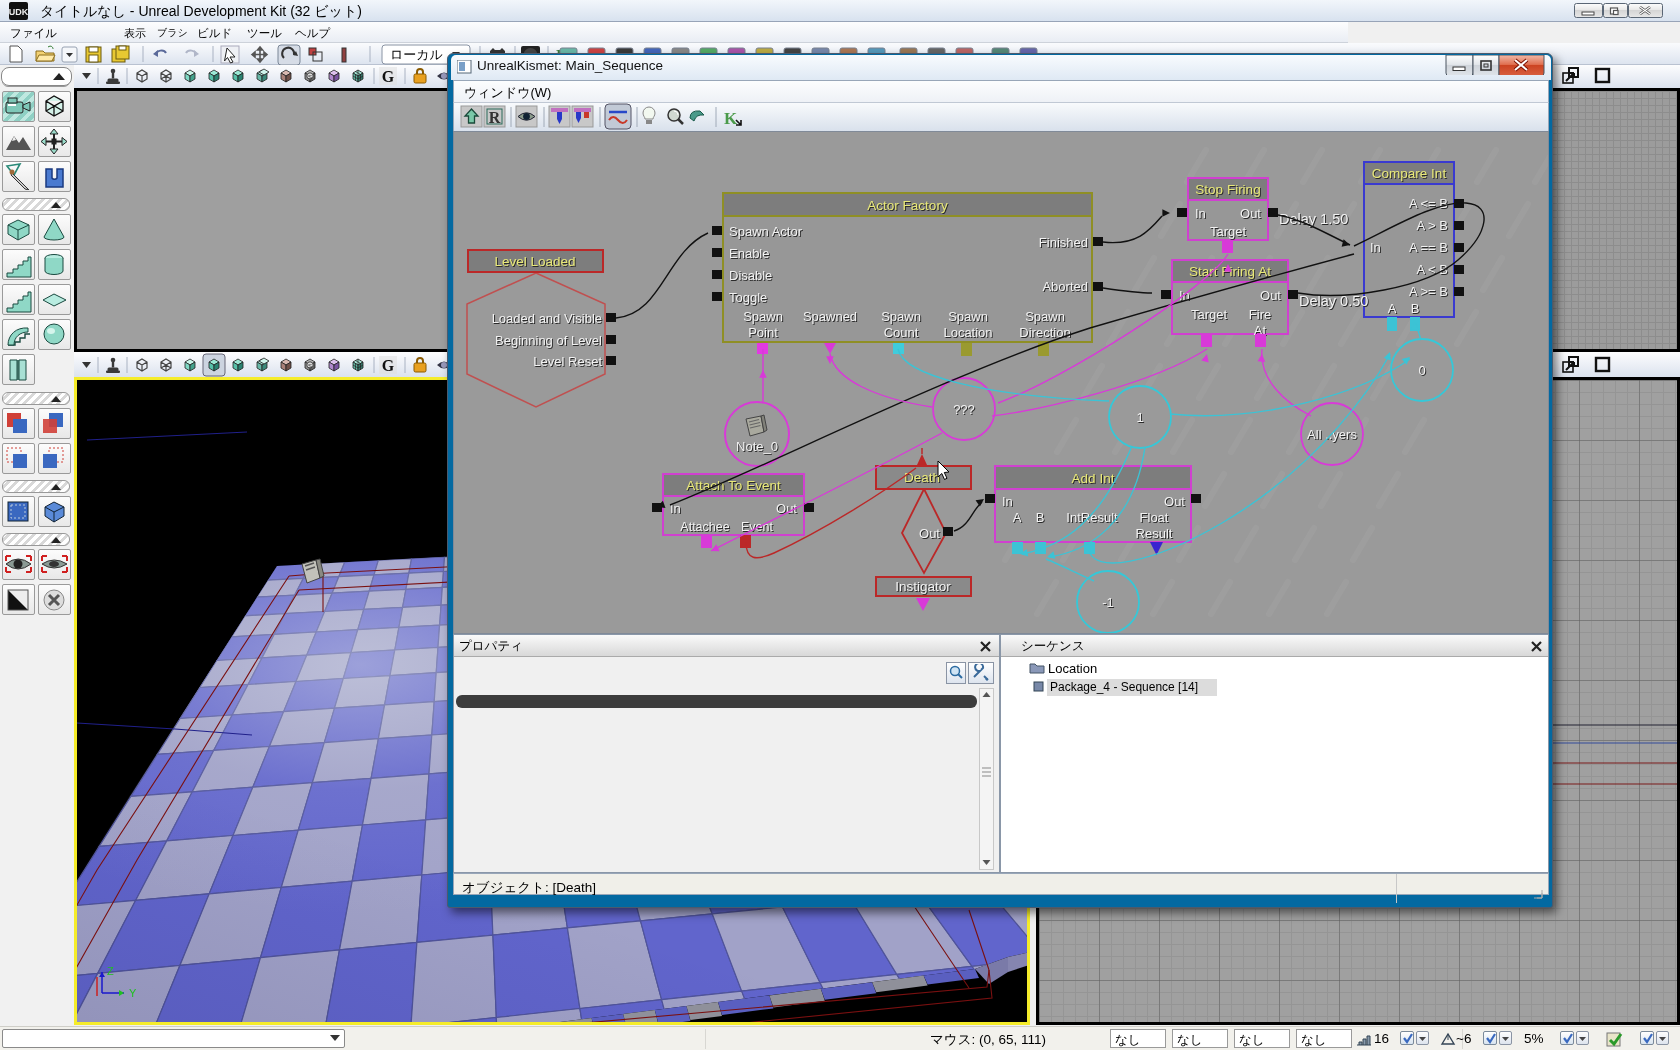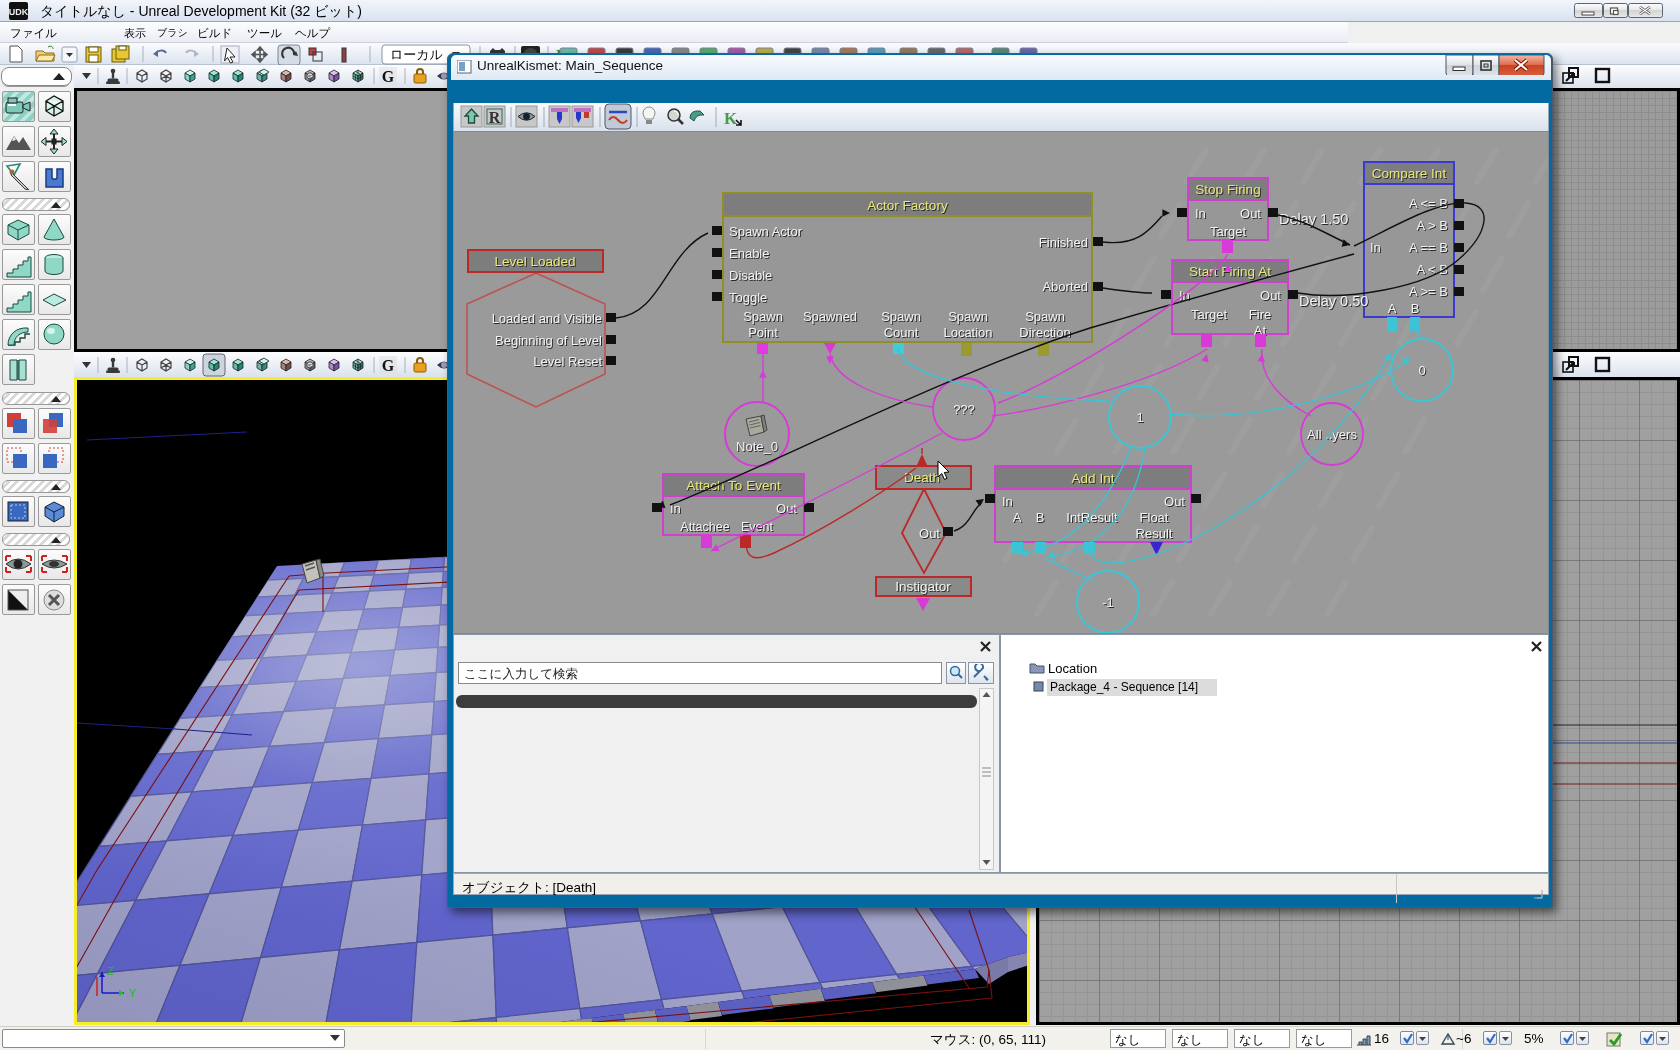--- a/index.html
+++ b/index.html
@@ -906,20 +906,23 @@
         <path d="M1 0 h27 v18 a3 3 0 0 1 -3 3 h-21 a3 3 0 0 1 -3 -3 z" fill="url(#kb)" stroke="#4a5560"></path>
         <path d="M28 0 h26 v21 h-26 z" fill="url(#kb)" stroke="#4a5560"></path>
         <path d="M54 0 h45 v18 a3 3 0 0 1 -3 3 h-42 z" fill="url(#kr)" stroke="#4a5560"></path>
         <rect x="8" y="12" width="12" height="3.5" fill="#fff" stroke="#333"></rect>
         <rect x="36" y="6" width="10" height="9" fill="none" stroke="#333" stroke-width="1.6"></rect>
         <rect x="39" y="9" width="4" height="3" fill="none" stroke="#333"></rect>
         <path d="M70 5 L82 15 M82 5 L70 15" stroke="#7a1000" stroke-width="4"></path>
         <path d="M70 5 L82 15 M82 5 L70 15" stroke="#fff" stroke-width="2"></path>
       </svg>
     </div>
+    <div id="kmenu">
+      <span style="position:absolute;left:10px;top:3px;font-size:13px">ウィンドウ(W)</span>
+    </div>
     <div id="ktool">
       <svg class="abs" style="left:0px;top:0px;" width="300" height="28" viewBox="0 0 300 28">
         <rect x="7" y="3" width="21" height="21" fill="#c8c8c8" stroke="#999"></rect>
         <g transform="translate(7,3)">
           <path d="M10.5 3 L17 10 H13.5 V17 H7.5 V10 H4 Z" fill="#7ac8a8" stroke="#1a4a3a" stroke-width="1.3"></path>
         </g>
         <rect x="30" y="3" width="21" height="21" fill="#c8c8c8" stroke="#999"></rect>
         <g transform="translate(30,3)">
           <text x="10.5" y="17" font-size="16" font-weight="bold" fill="#333" text-anchor="middle" font-family="Liberation Serif">R</text>
           <rect x="3" y="3" width="15" height="15" fill="none" stroke="#2a6a5a"></rect>
@@ -1299,26 +1302,26 @@
         </g>
         <g transform="translate(1408,355) rotate(-40) scale(0.85)">
           <path d="M0 0 L-9 -4.5 L-9 4.5 Z" fill="#3cc3d5"></path>
         </g>
         <g transform="translate(936,459)">
           <path d="M0 0 L0 16 L3.8 12.5 L6.5 18.5 L9 17.3 L6.3 11.5 L11 11 Z" fill="#fff" stroke="#000" stroke-width="1"></path>
         </g>
       </svg>
     </div>
     <div id="kprops">
+      <div class="abs" style="left:0;top:0;width:545px;height:22px;background:linear-gradient(#fafafa,#d8d8d8);border-bottom:1px solid #aaa">
+        <span style="position:absolute;left:5px;top:3px;font-size:12.5px">プロパティ</span>
+      </div>
       <svg class="abs" style="left:524px;top:4px;" width="16" height="15" viewBox="0 0 16 15">
         <path d="M3 3 L12 12 M12 3 L3 12" stroke="#222" stroke-width="2.2"></path>
       </svg>
-      <div class="abs" style="left:4px;top:27px;width:484px;height:22px;background:#fff;border:1px solid #8a8a8a">
-        <span style="position:absolute;left:5px;top:3px;font-size:12.5px;color:#222">ここに入力して検索</span>
-      </div>
       <div class="abs" style="left:492px;top:27px;width:20px;height:22px;background:linear-gradient(#fff,#dde4ee);border:1px solid #8a94a4"></div>
       <svg class="abs" style="left:494px;top:29px;" width="17" height="18" viewBox="0 0 17 18">
         <circle cx="7" cy="7" r="4.5" fill="#cfe4f4" stroke="#2a6aa0" stroke-width="1.5"></circle>
         <path d="M10 10 L14 14" stroke="#2a6aa0" stroke-width="2"></path>
       </svg>
       <div class="abs" style="left:514px;top:27px;width:26px;height:22px;background:linear-gradient(#fff,#dde4ee);border:1px solid #8a94a4"></div>
       <svg class="abs" style="left:516px;top:29px;" width="22" height="18" viewBox="0 0 22 18">
         <path d="M4 13 L10 7 a4 4 0 1 1 3 -3 L11 6" fill="none" stroke="#3a6a9a" stroke-width="2"></path>
         <path d="M14 12 l4 4" stroke="#3a6a9a" stroke-width="2"></path>
         <path d="M15 15 l3 -1 -1 3 z" fill="#3a6a9a"></path>
@@ -1329,20 +1332,23 @@
         <path d="M2.5 7 l4 -5 4 5 z" fill="#555"></path>
       </svg>
       <svg class="abs" style="left:526px;top:223px;" width="13" height="10" viewBox="0 0 13 10">
         <path d="M2.5 2 l4 5 4 -5 z" fill="#555"></path>
       </svg>
       <svg class="abs" style="left:526px;top:130px;" width="13" height="14" viewBox="0 0 13 14">
         <path d="M2 3 h9 M2 7 h9 M2 11 h9" stroke="#888"></path>
       </svg>
     </div>
     <div id="kseq">
+      <div class="abs" style="left:0;top:0;width:547px;height:22px;background:linear-gradient(#fafafa,#d8d8d8);border-bottom:1px solid #aaa">
+        <span style="position:absolute;left:20px;top:3px;font-size:12.5px">シーケンス</span>
+      </div>
       <svg class="abs" style="left:528px;top:4px;" width="16" height="15" viewBox="0 0 16 15">
         <path d="M3 3 L12 12 M12 3 L3 12" stroke="#222" stroke-width="2.2"></path>
       </svg>
       <svg class="abs" style="left:28px;top:26px;" width="16" height="13" viewBox="0 0 16 13">
         <path d="M1 3 h5 l2 2 h7 v7 h-14 z" fill="#8a98b8" stroke="#456"></path>
       </svg>
       <span class="abs" style="left:47px;top:26px;font-size:13px">Location</span>
       <div class="abs" style="left:46px;top:44px;width:170px;height:17px;background:#dcdcdc"></div>
       <svg class="abs" style="left:32px;top:46px;" width="12" height="12" viewBox="0 0 12 12">
         <rect x="1" y="1" width="9" height="9" fill="#7888a8" stroke="#345"></rect>

